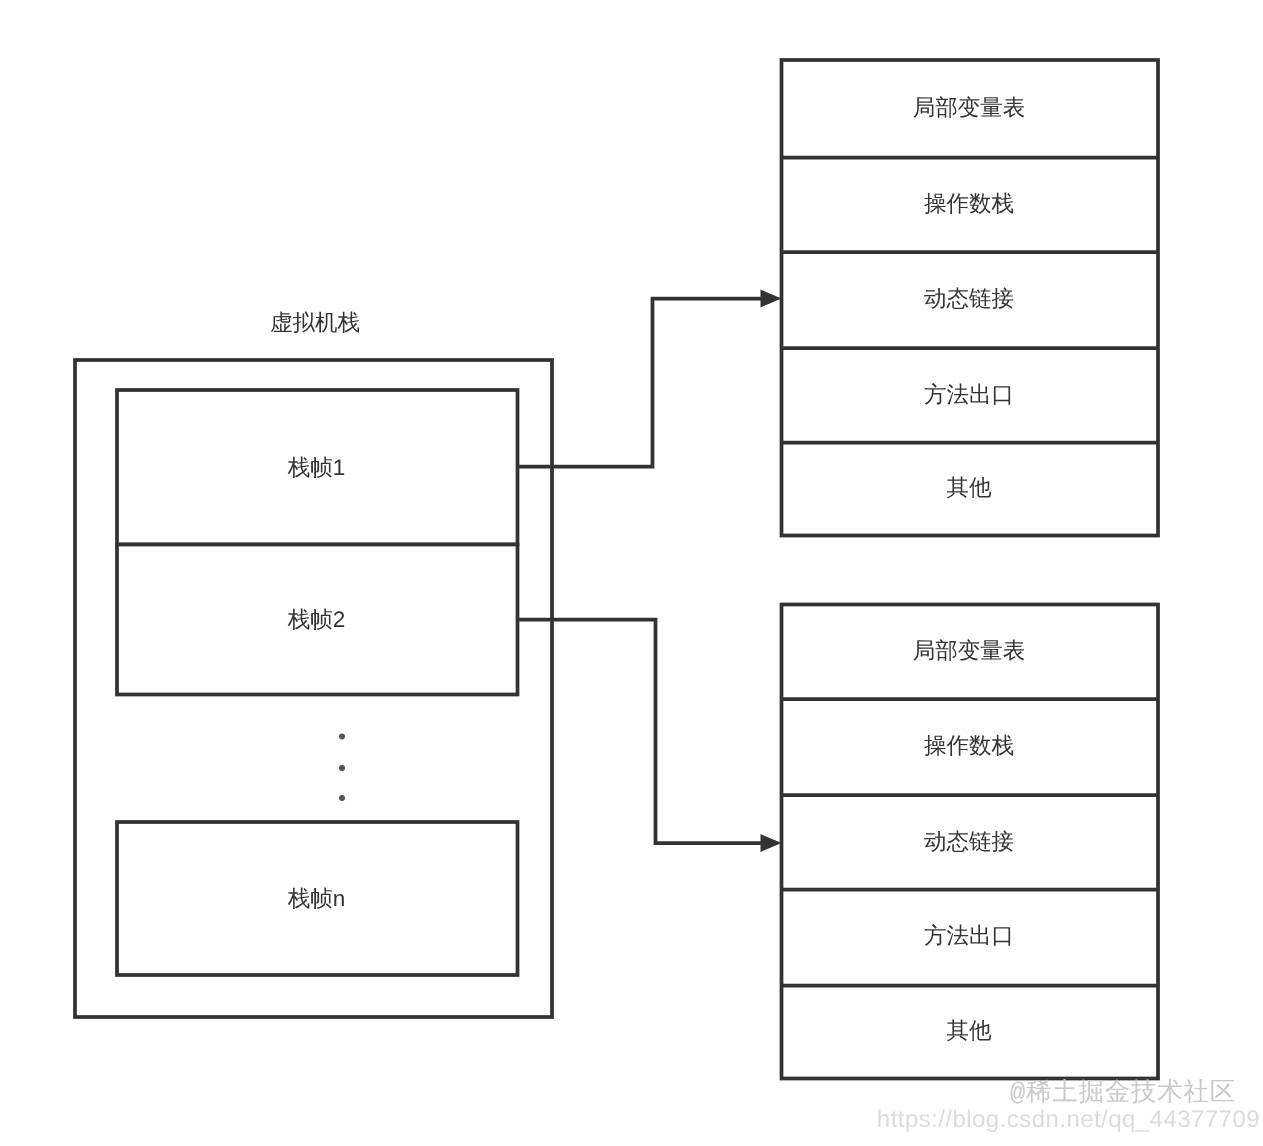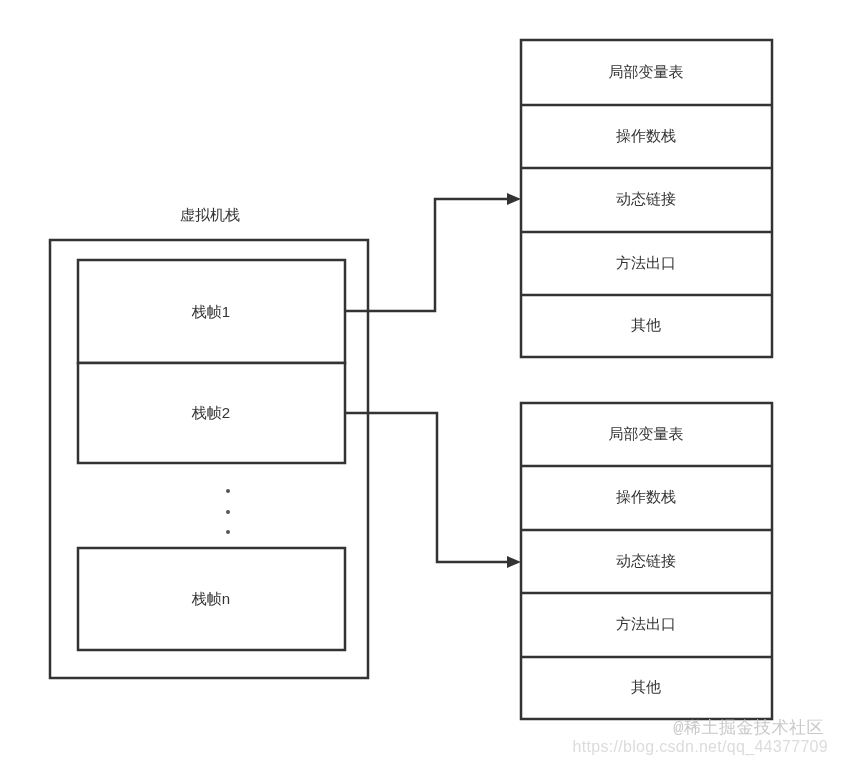--- a/index.html
+++ b/index.html
@@ -73,21 +73,21 @@
     top: 716px;
     font-family: Liberation Mono, monospace;
     font-size: 17px;
     color: #c9c9c9;
     letter-spacing: 0.5px;
     white-space: nowrap;
     user-select: none;
   }
   .watermark-url {
     position: absolute;
-    right: 14px;
+    right: 2px;
     top: 738px;
     font-family: "Liberation Sans", "DejaVu Sans", sans-serif;
     font-size: 16px;
     color: #dcdcdc;
     letter-spacing: 0.3px;
     white-space: nowrap;
     user-select: none;
   }
 </style>
 </head>

